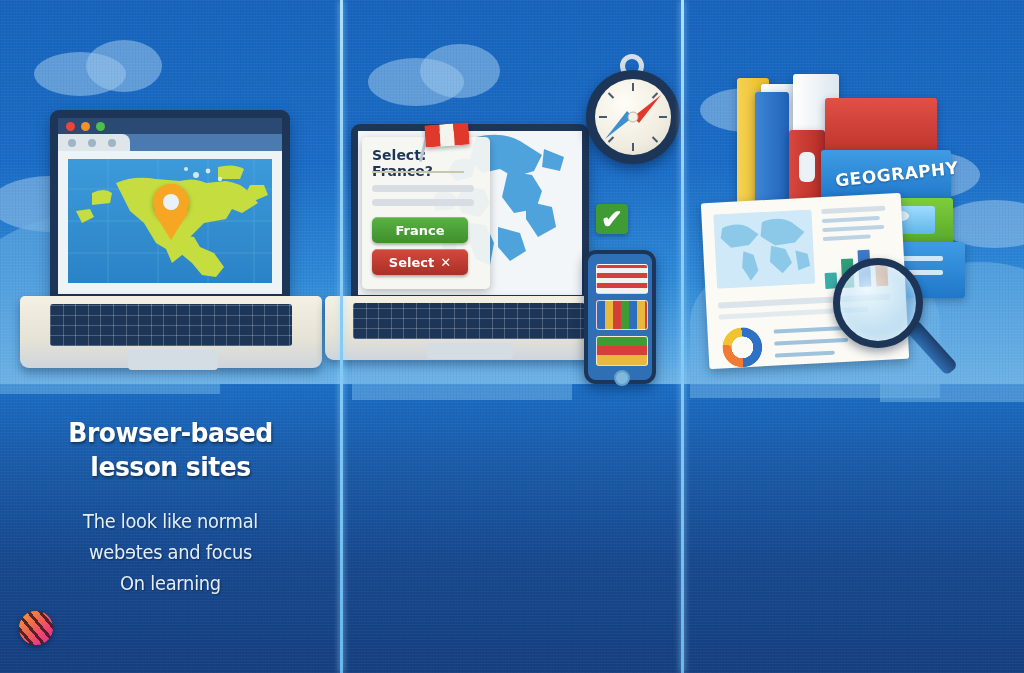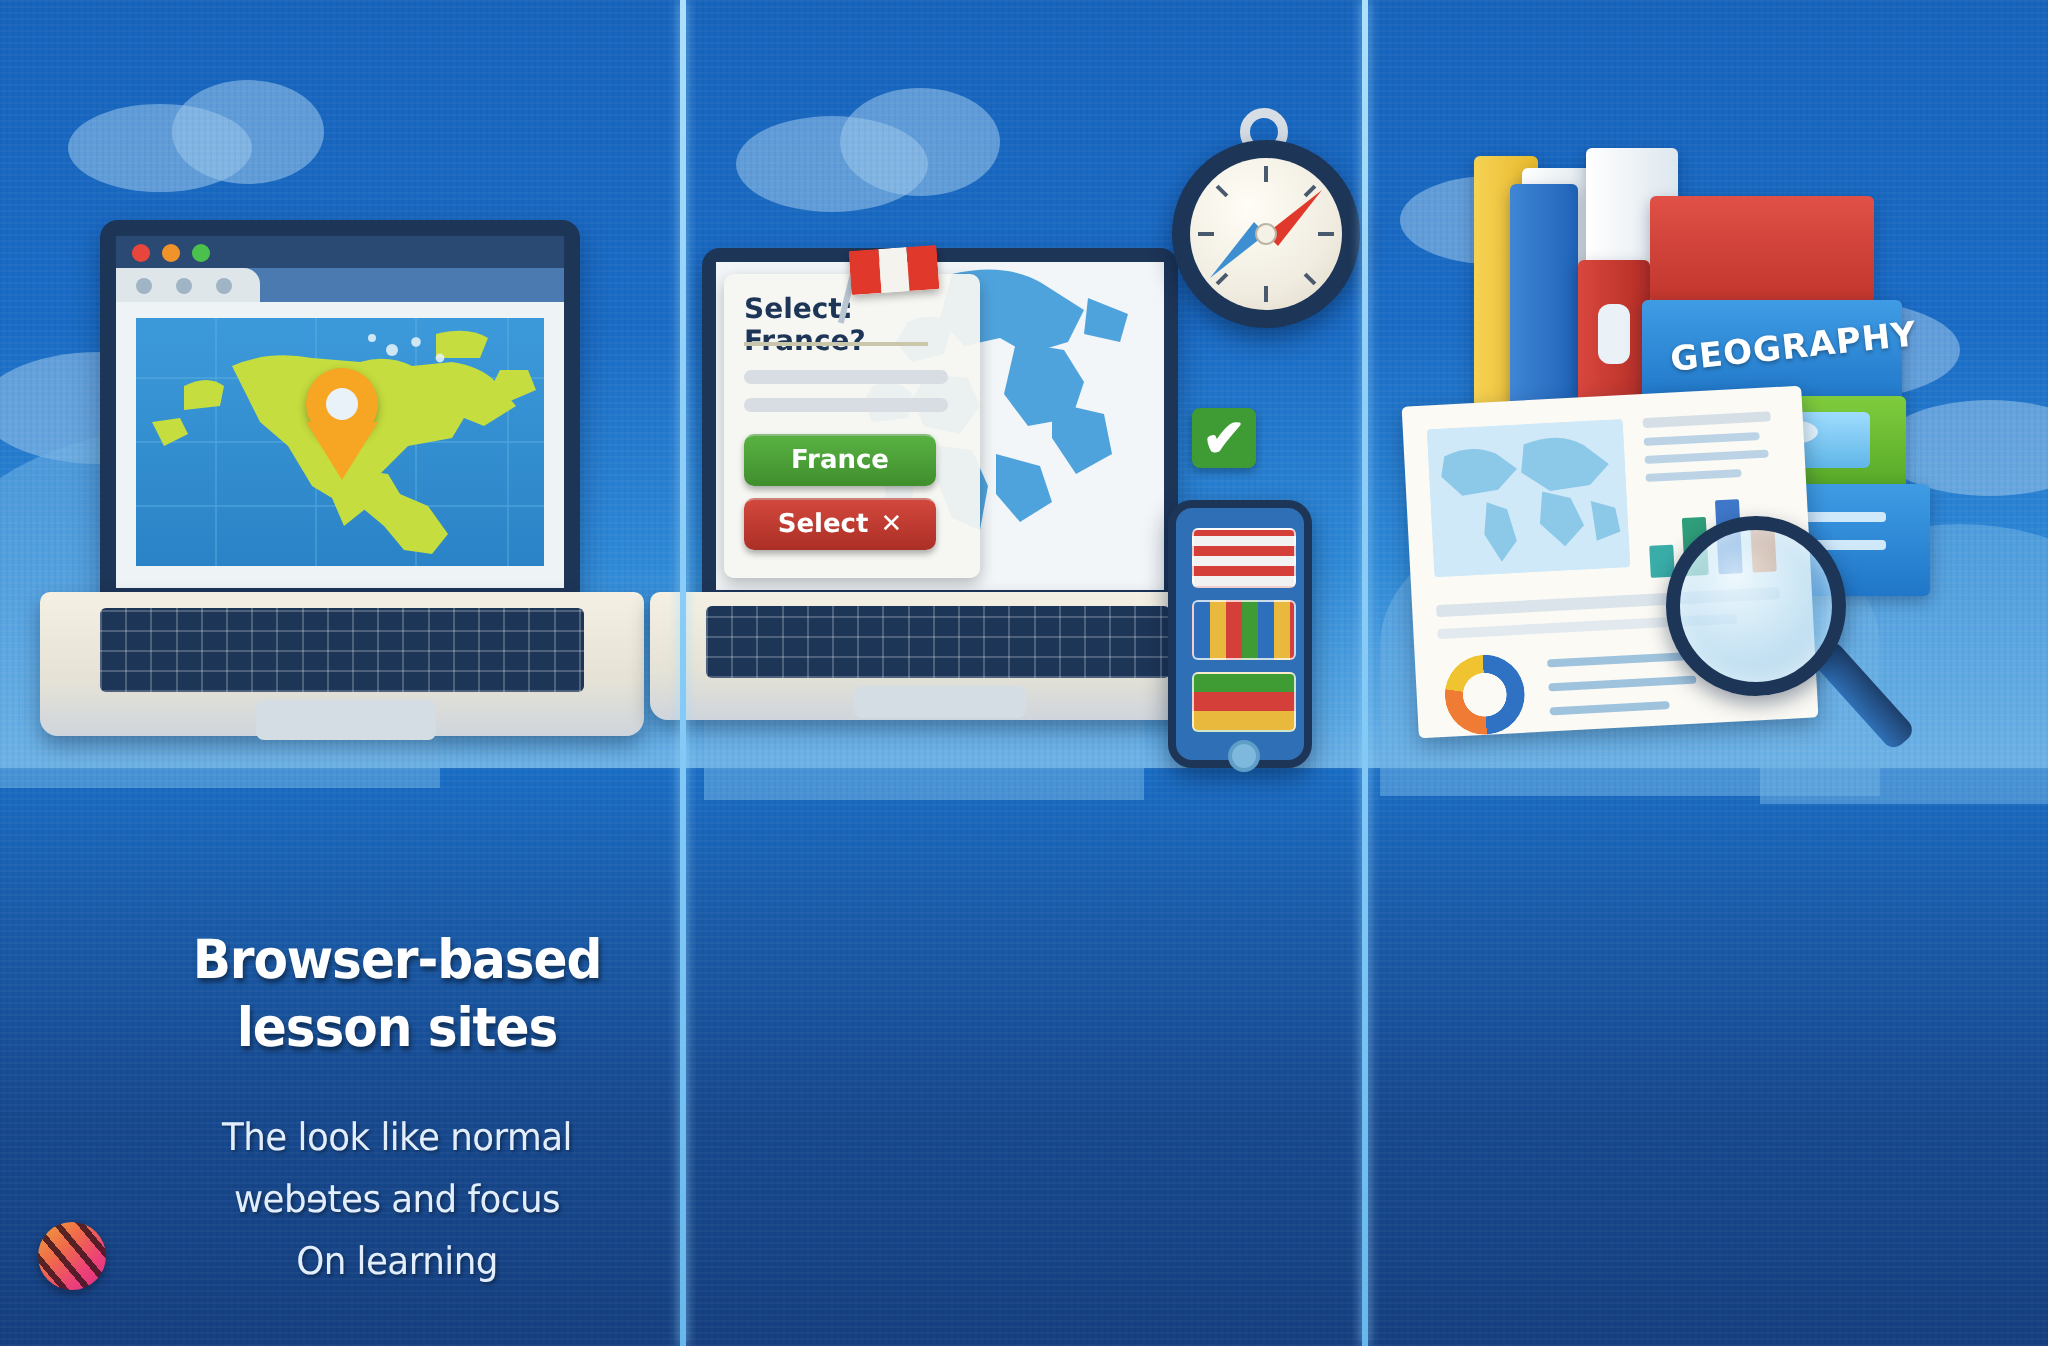--- a/index.html
+++ b/index.html
@@ -253,21 +253,21 @@
         </div>
       </div>
 
       <div class="kbd" style="left:4px;top:190px;width:302px;height:72px;"></div>
       <div class="keys" style="left:34px;top:198px;width:242px;height:42px;"></div>
       <div class="trackpad" style="left:112px;top:244px;width:90px;height:20px;"></div>
     </div>
 
     <div class="badge-logo" style="left:19px;top:611px;"></div>
 
-    <div class="txt" style="top:464px;margin-left:28px;">
+    <div class="txt" style="top:416px;">
       <div class="heading">
         <div>Browser-based</div>
         <div>lesson sites</div>
       </div>
       <div class="sub">
         <div>The look like normal</div>
         <div>webɘtes and focus</div>
         <div>On learning</div>
       </div>
     </div>

